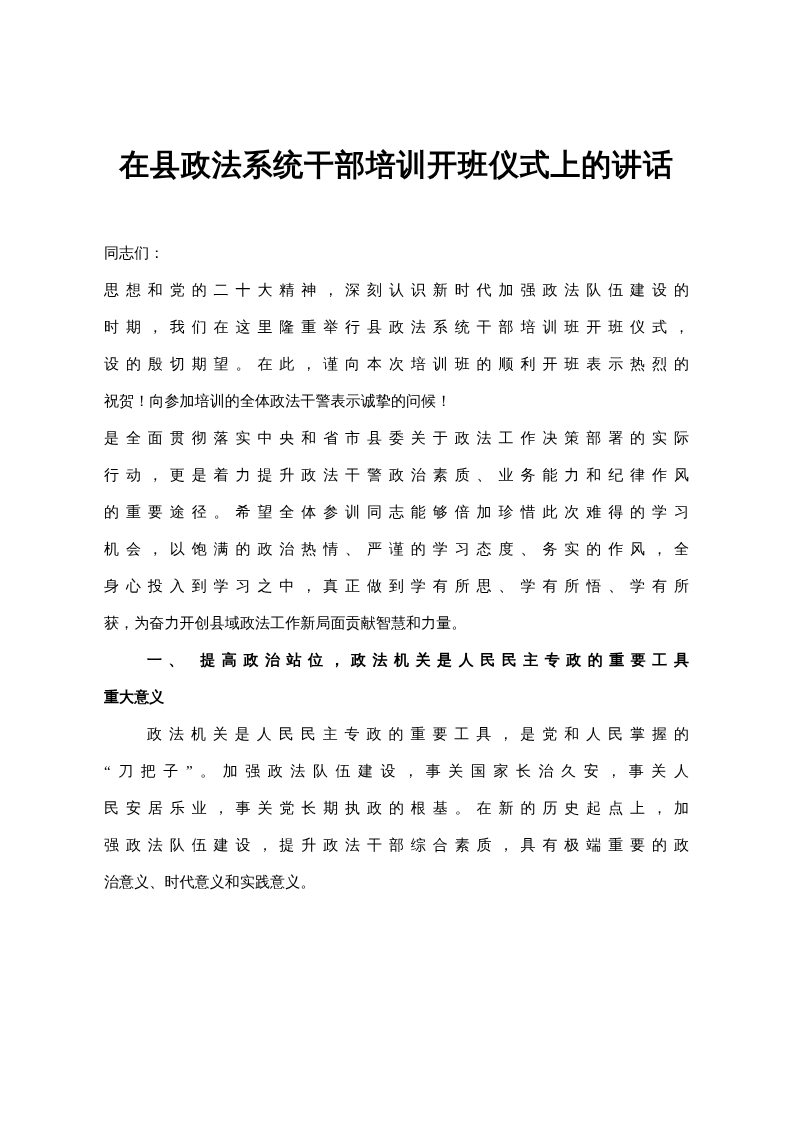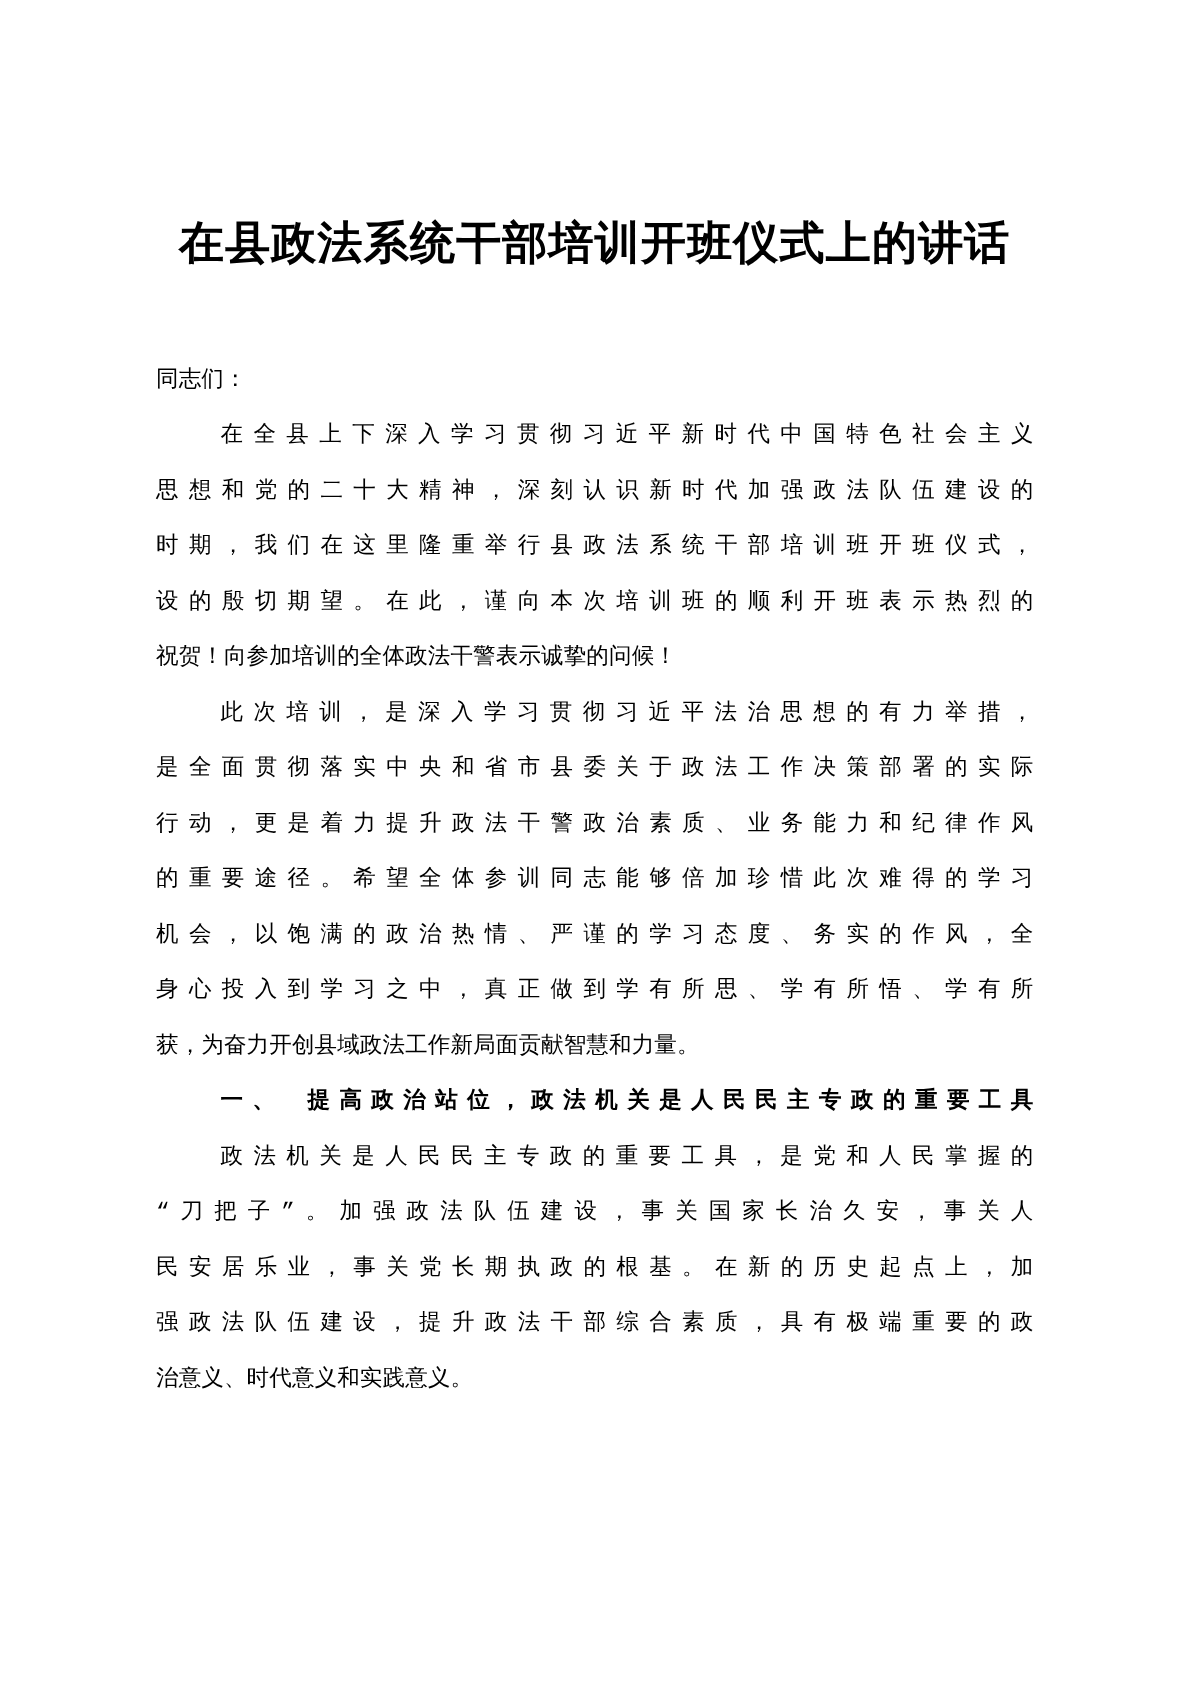--- a/index.html
+++ b/index.html
@@ -6,21 +6,21 @@
     margin: 0;
     padding: 0;
     background: #ffffff;
   }
   .page {
     position: relative;
     width: 742px;
     height: 1122px;
     background: #ffffff;
     overflow: hidden;
-    font-family: Liberation Mono, monospace;
+    font-family: Liberation Serif, serif;
     color: #000000;
     padding-left: 12px;
   }
   .content {
     position: absolute;
     left: 104px;
     top: 0;
     width: 585px;
   }
   .doc-title {
@@ -57,33 +57,32 @@
   }
 </style>
 </head>
 <body>
 
 <div class="page" style="background: rgb(255, 255, 255); color: rgb(0, 0, 0);">
   <div class="content">
     <div class="doc-title">在县政法系统干部培训开班仪式上的讲话</div>
     <div class="doc-body">
         <div class="line">同志们：</div>
-        <div class="line indent fill">在全县上下深入学习贯彻习近平新时代中国特色社会主义</div>
         <div class="line fill">思想和党的二十大精神，深刻认识新时代加强政法队伍建设的</div>
         <div class="line fill">时期，我们在这里隆重举行县政法系统干部培训班开班仪式，</div>
         <div class="line fill">设的殷切期望。在此，谨向本次培训班的顺利开班表示热烈的</div>
         <div class="line">祝贺！向参加培训的全体政法干警表示诚挚的问候！</div>
-        <div class="line indent fill">此次培训，是深入学习贯彻习近平法治思想的有力举措，</div>
         <div class="line fill">是全面贯彻落实中央和省市县委关于政法工作决策部署的实际</div>
         <div class="line fill">行动，更是着力提升政法干警政治素质、业务能力和纪律作风</div>
         <div class="line fill">的重要途径。希望全体参训同志能够倍加珍惜此次难得的学习</div>
         <div class="line fill">机会，以饱满的政治热情、严谨的学习态度、务实的作风，全</div>
         <div class="line fill">身心投入到学习之中，真正做到学有所思、学有所悟、学有所</div>
         <div class="line">获，为奋力开创县域政法工作新局面贡献智慧和力量。</div>
         <div class="line bold indent fill">一、 提高政治站位，政法机关是人民民主专政的重要工具</div>
+        <div class="line bold">重大意义</div>
         <div class="line indent fill">政法机关是人民民主专政的重要工具，是党和人民掌握的</div>
         <div class="line fill">“刀把子”。加强政法队伍建设，事关国家长治久安，事关人</div>
         <div class="line fill">民安居乐业，事关党长期执政的根基。在新的历史起点上，加</div>
         <div class="line fill">强政法队伍建设，提升政法干部综合素质，具有极端重要的政</div>
         <div class="line">治意义、时代意义和实践意义。</div>
       </div>
   </div>
 </div>
 
 </body></html>

